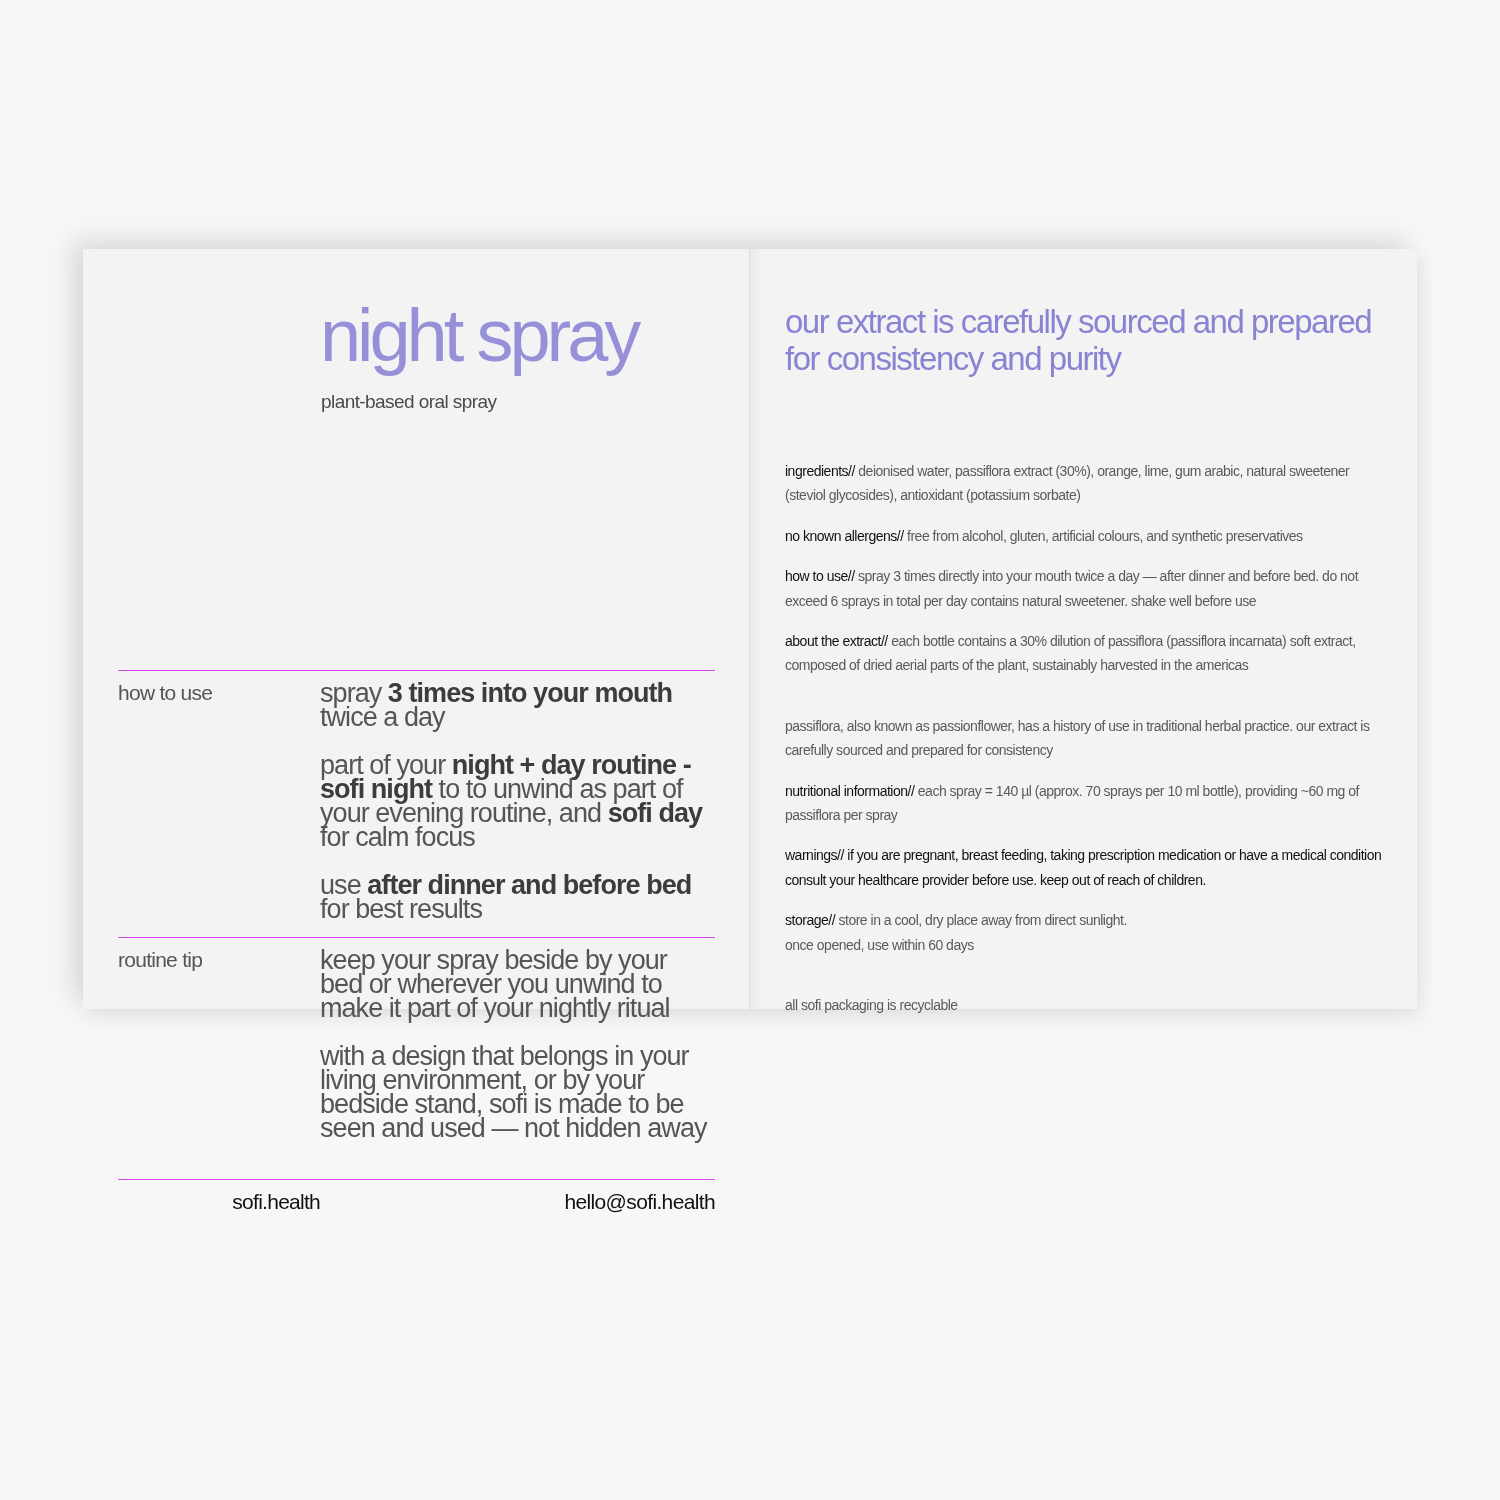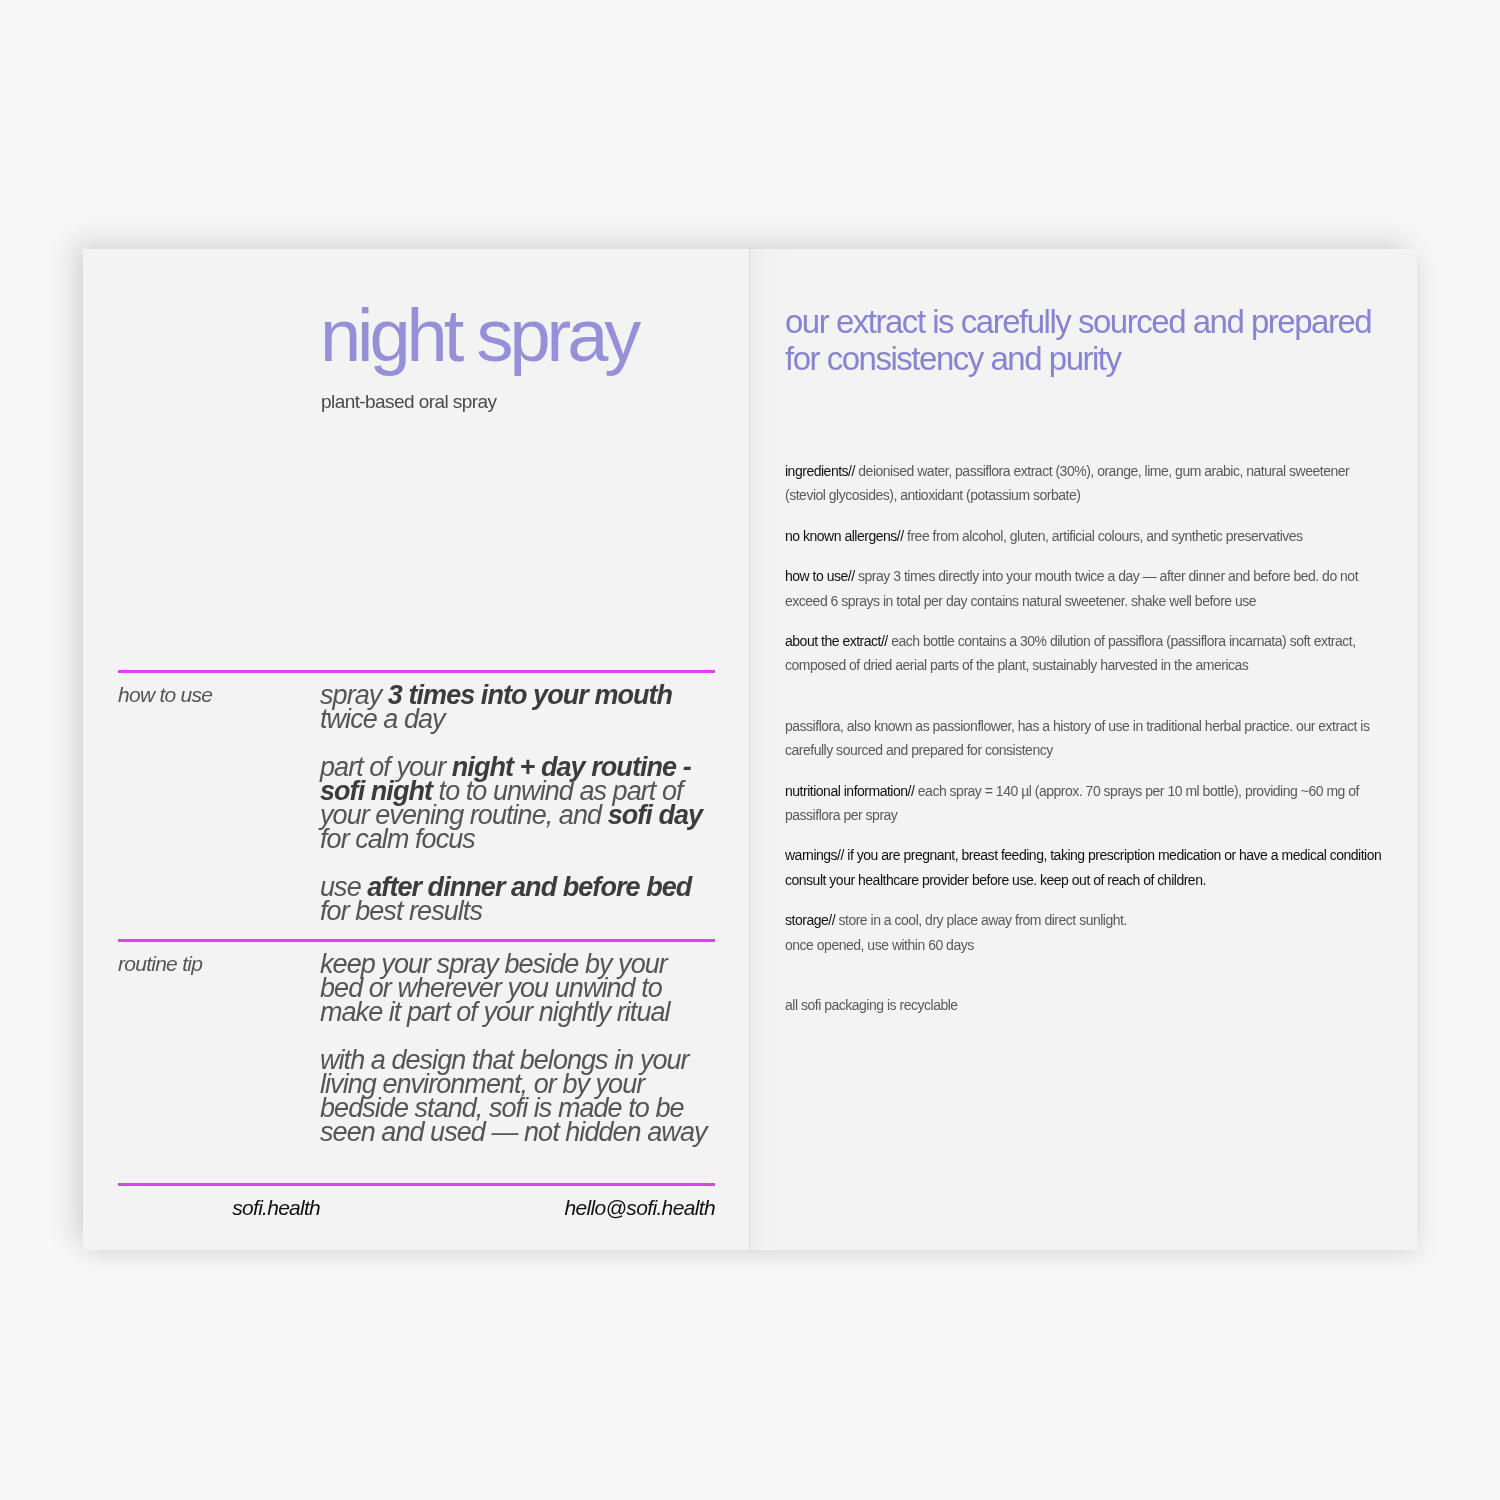--- a/index.html
+++ b/index.html
@@ -7,21 +7,21 @@
     width: 1500px; height: 1500px;
     background: #f7f7f7;
     position: relative;
     overflow: hidden;
     font-family: "Liberation Sans", sans-serif;
     letter-spacing: -0.04em;
   }
   .spread {
     position: absolute;
     left: 83px; top: 249px;
-    width: 1334px; height: 1001px;
+    width: 1334px; height: 760px;
     box-shadow: -10px -8px 26px rgba(0,0,0,0.13), 6px 10px 18px rgba(0,0,0,0.06);
     display: flex;
   }
   .page {
     position: relative;
     height: 100%;
     background: #f3f3f3;
   }
   .page.left { width: 666px; border-right: 1px solid #dcdcdc; }
   .page.right { width: 667px; background: linear-gradient(to right, #ebebeb 0px, #f2f2f2 14px, #f3f3f3 40px); }
@@ -46,23 +46,22 @@
     width: 580px;
     margin: 0;
     font-size: 38px; line-height: 40px; font-weight: 400;
     color: #111;
     letter-spacing: -0.055em;
   }
   .lead em { font-style: italic; }
 
   .info-table { position: absolute; left: 35px; top: 421px; width: 597px; }
   .info-row {
-    border-top: 3px solid #d946ef;
+    border-top: 1px solid #d946ef;
     display: flex;
-    font-style: italic;
   }
   .info-label {
     width: 202px; flex: 0 0 202px;
     font-size: 21px; color: #555;
     padding-top: 10px;
     letter-spacing: -0.035em;
   }
   .info-body { flex: 1; padding-top: 10px; }
   .info-body p {
     margin: 0 0 24px 0;

